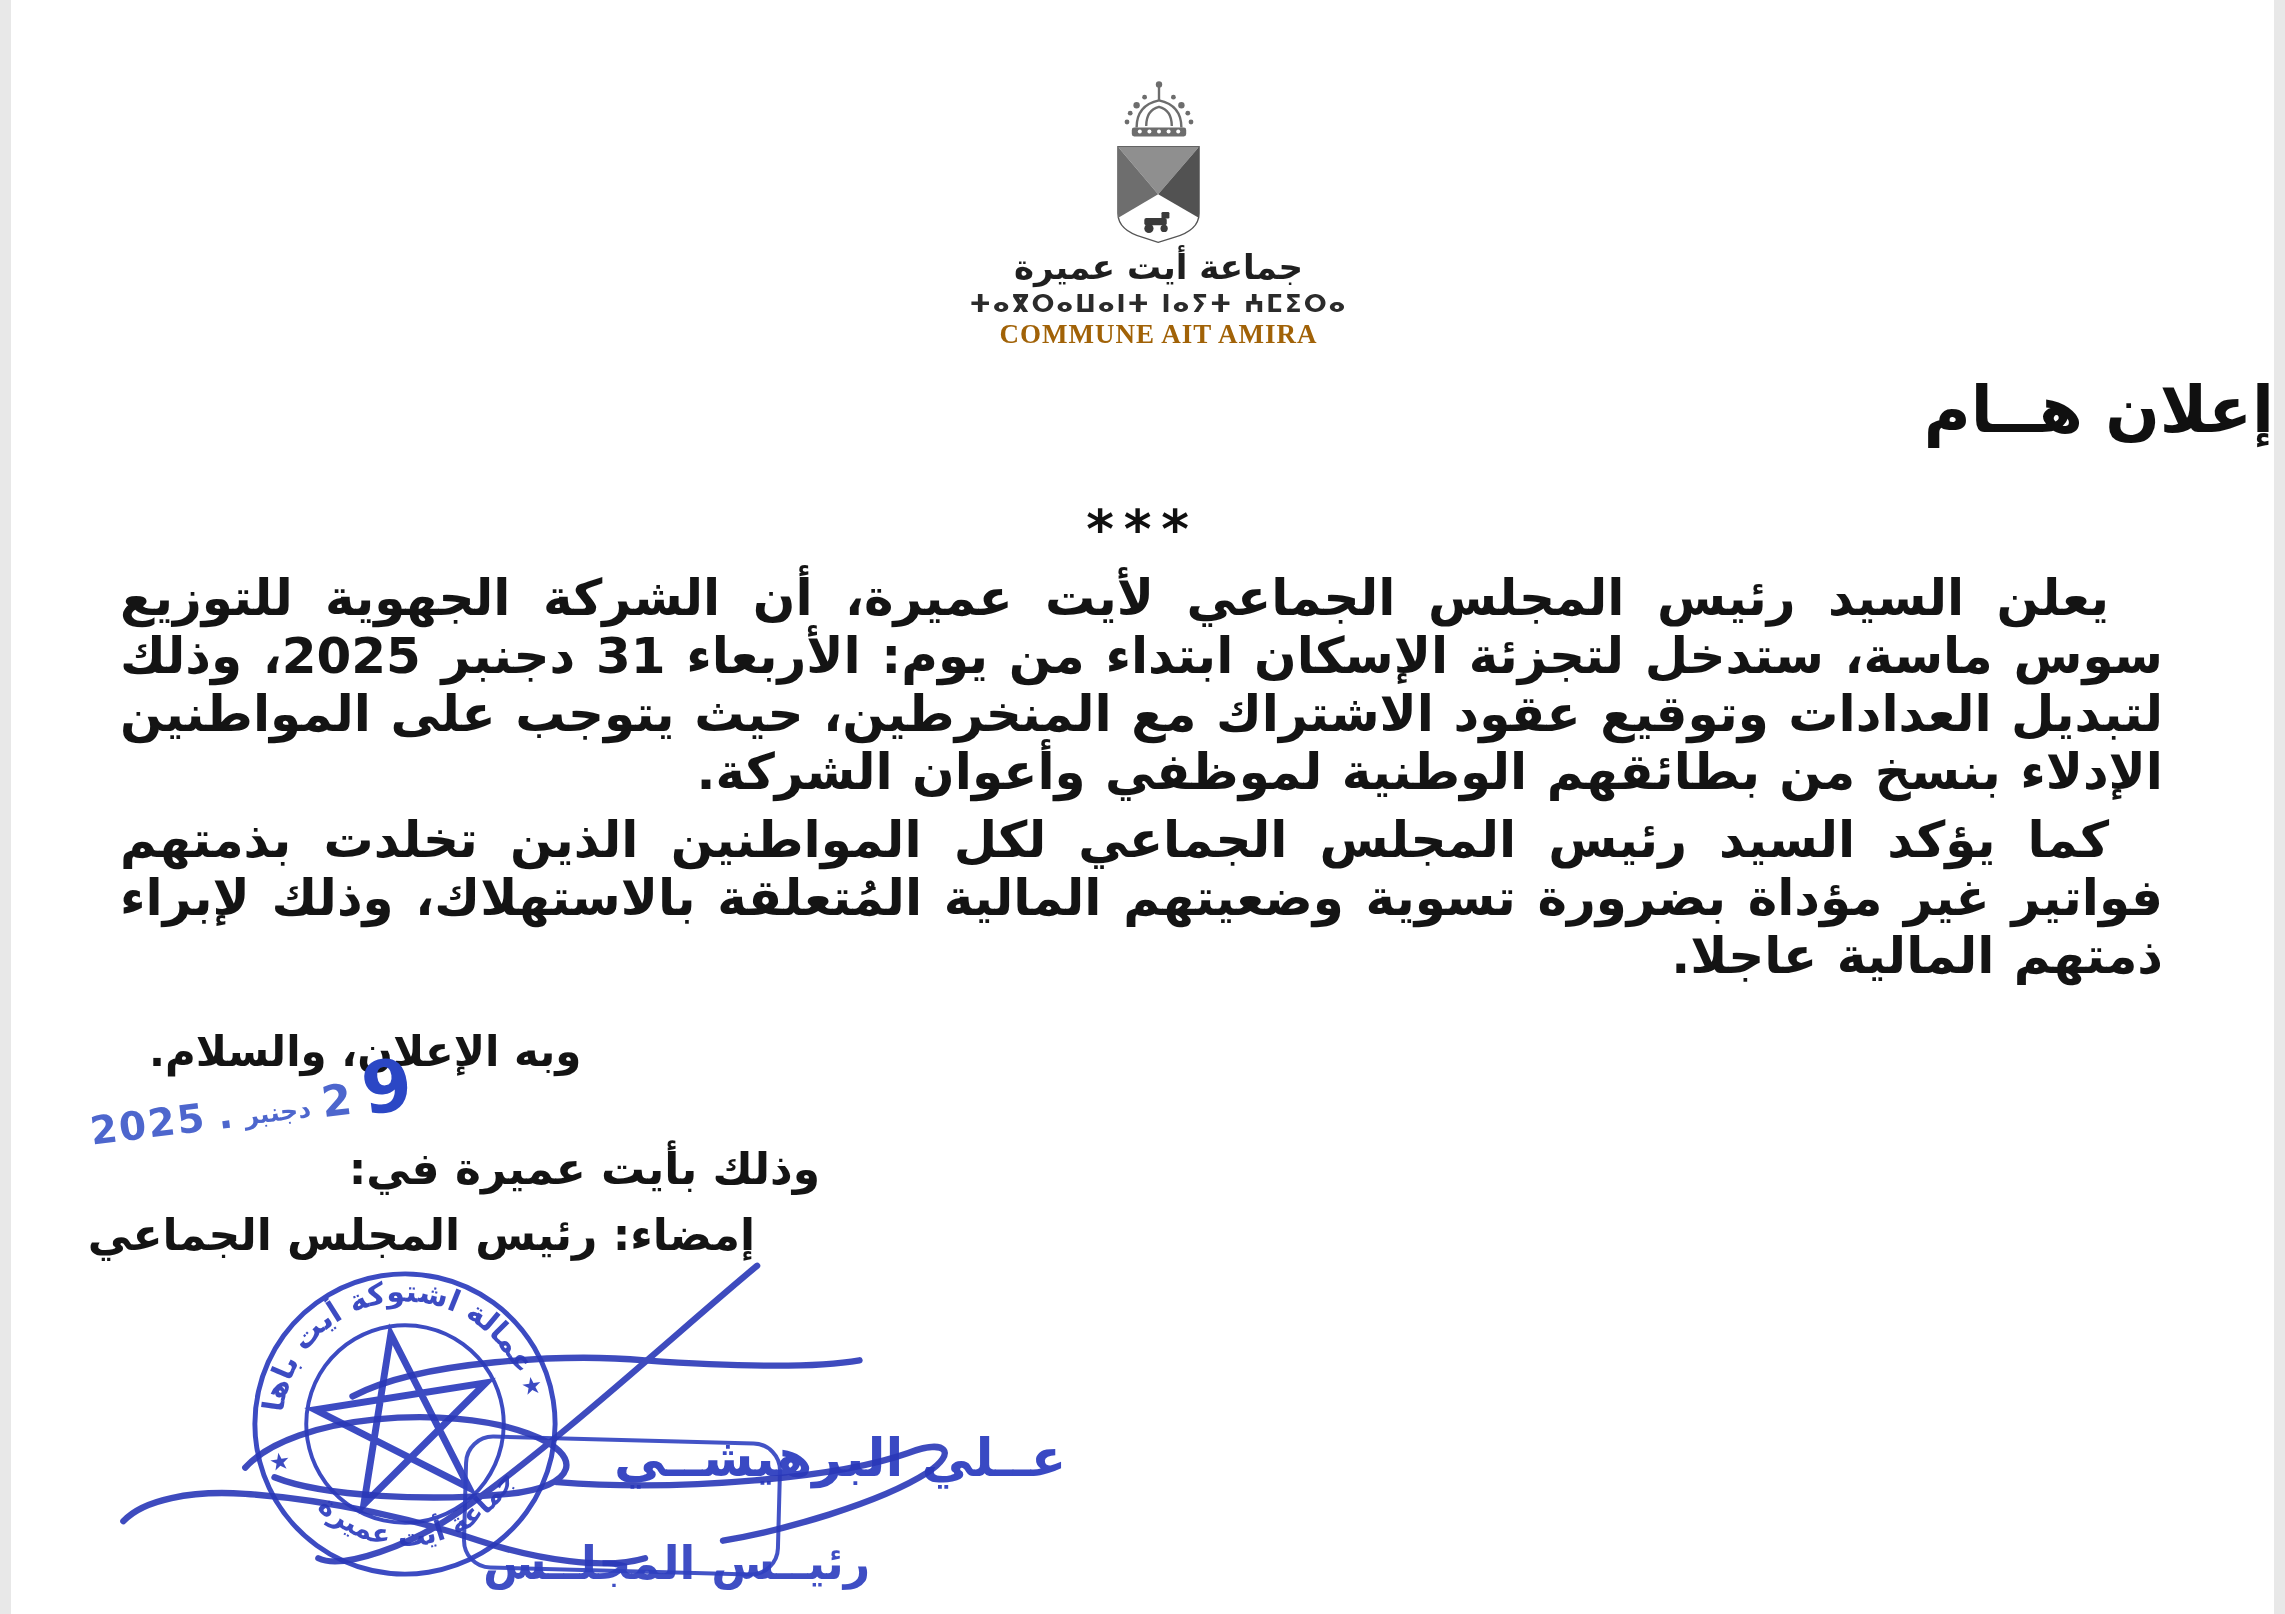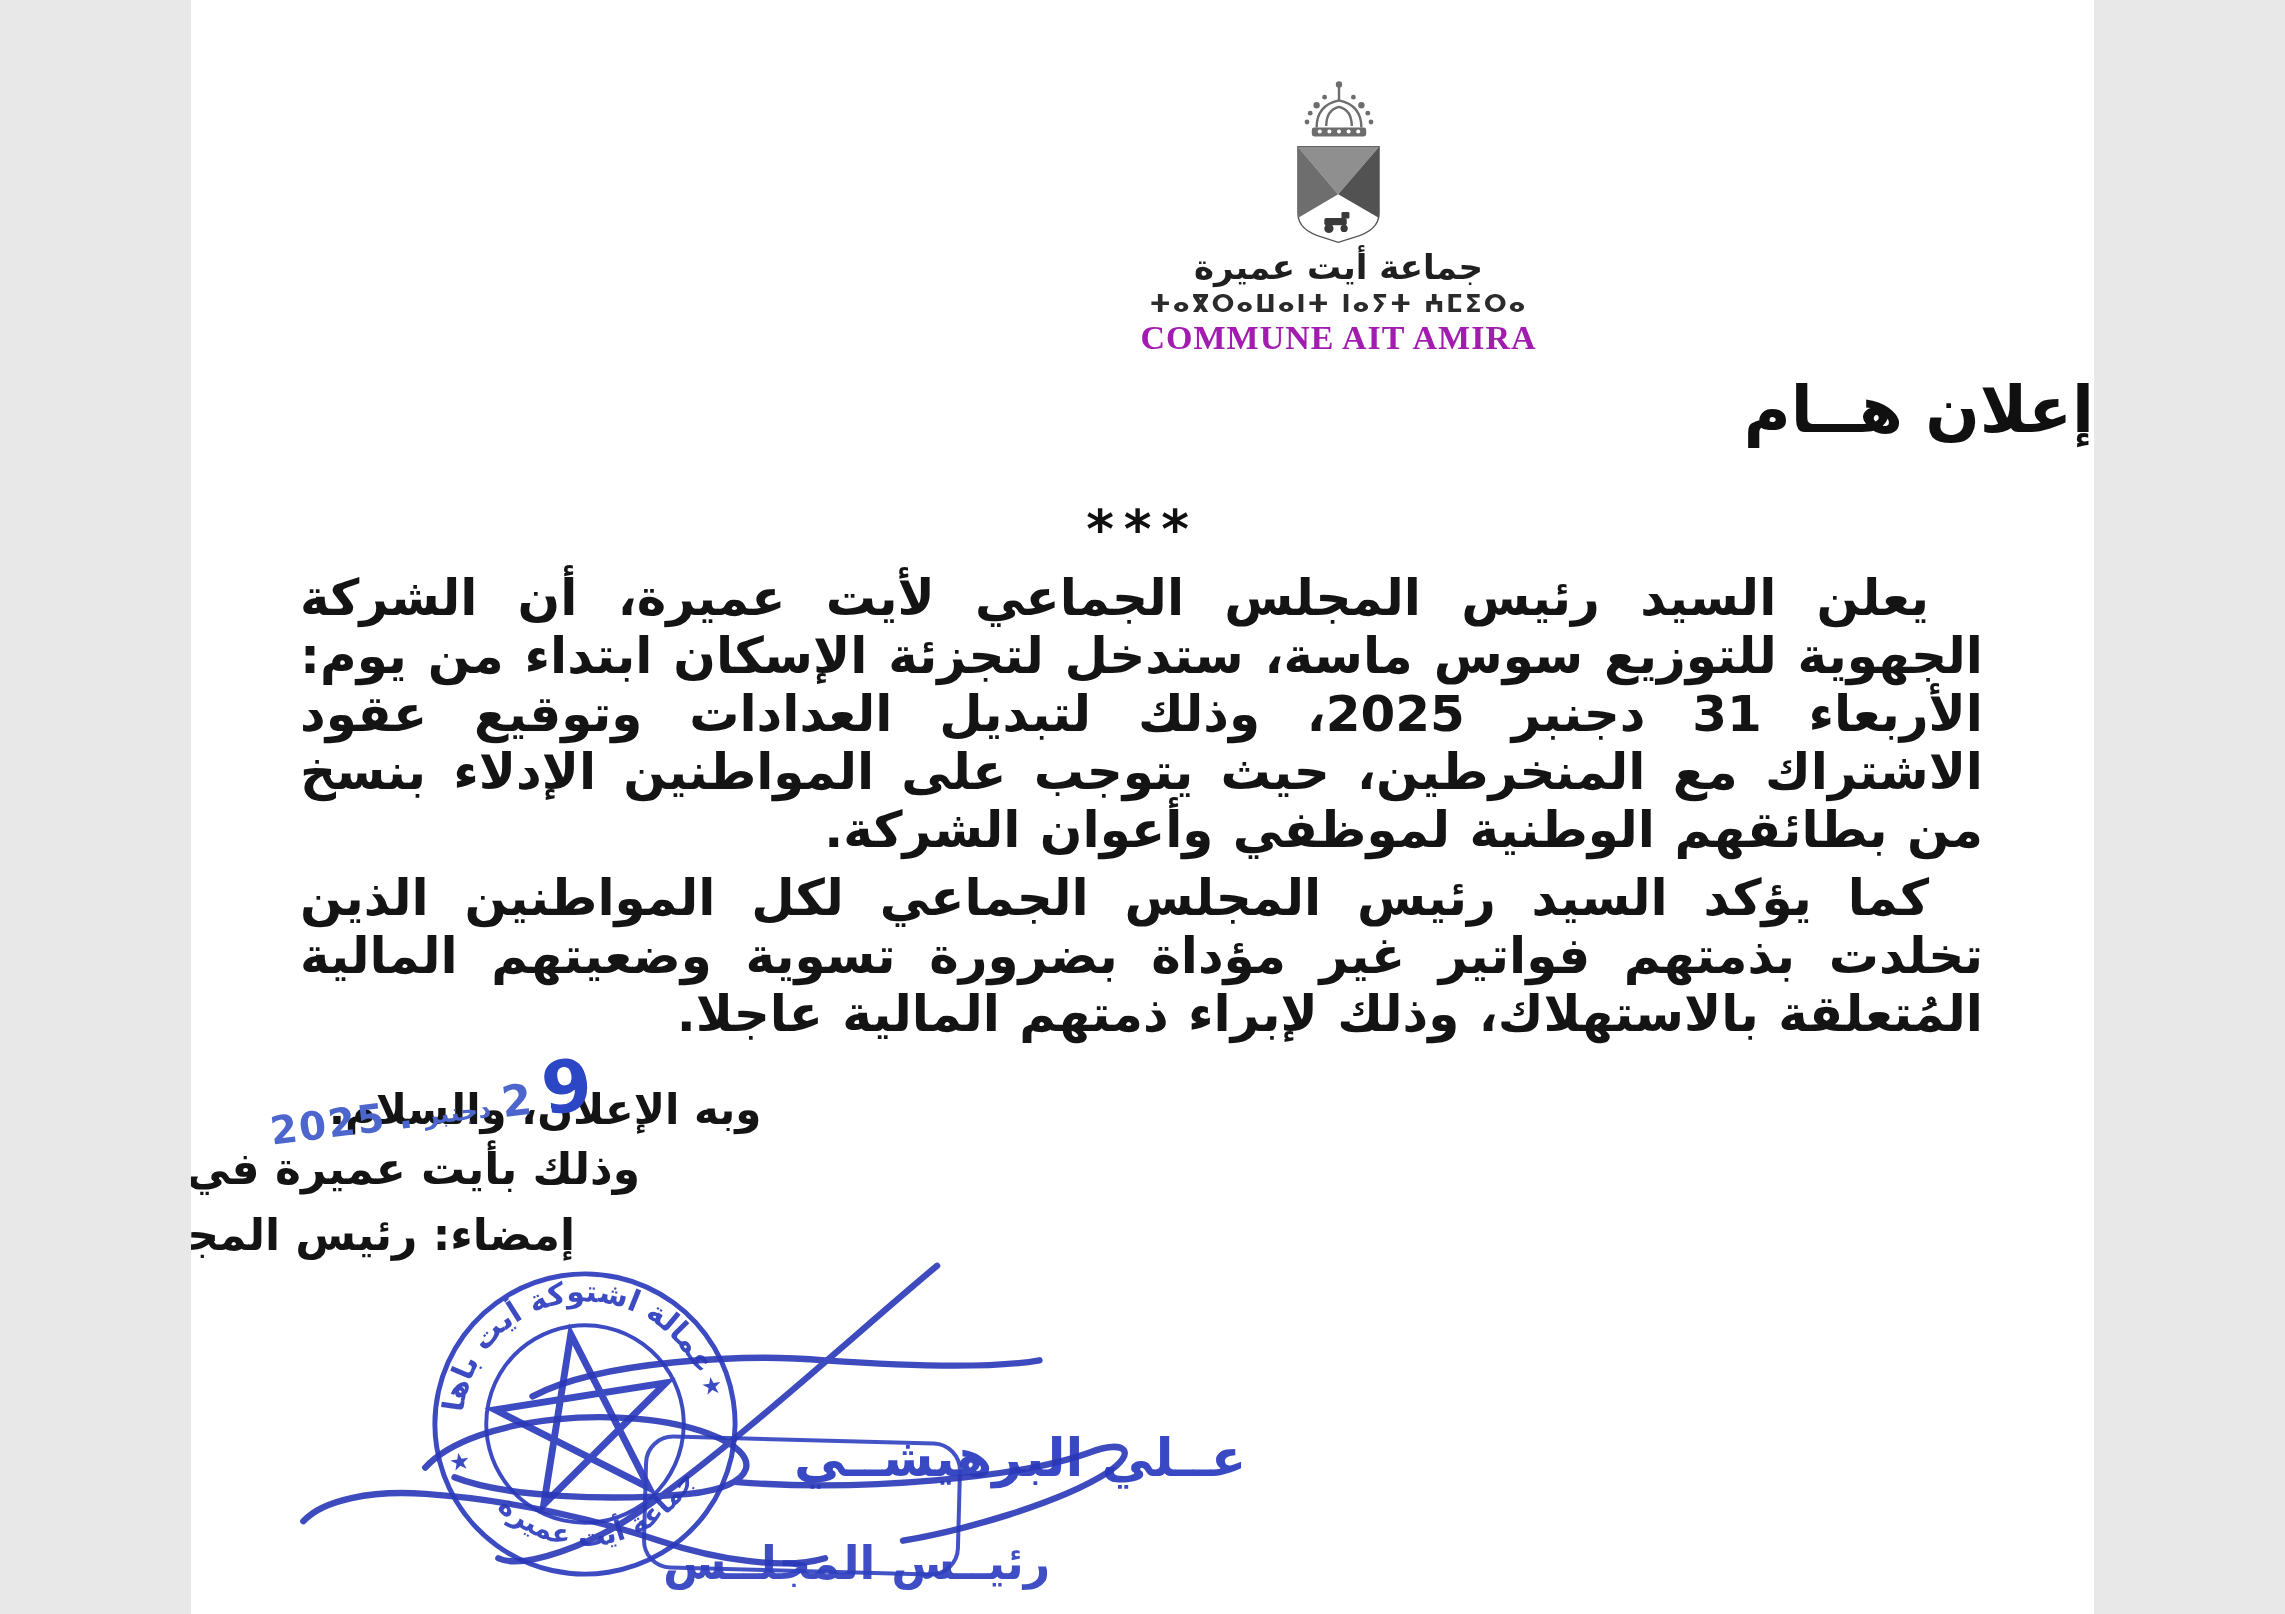--- a/index.html
+++ b/index.html
@@ -1,31 +1,31 @@
 <!DOCTYPE html>
 <html lang="ar"><head>
 <meta charset="utf-8">
 <style>
   html,body{margin:0;padding:0;background:#e8e8e8;}
   .page{
     position:relative;
-    width:1903px;height:1614px;
+    width:2263px;height:1614px;
     background:#ffffff;
     margin:0 auto;
     overflow:hidden;
     font-family:"DejaVu Sans",sans-serif;
     color:#141414;
   }
   
   .emblem-block{position:absolute;left:923px;top:78px;width:449px;text-align:center;}
   .crown-svg{display:block;margin:0 auto;width:80px;height:64px;}
   .shield-svg{display:block;margin:2px auto 0;width:107px;height:99px;}
   .arabic-name{font-size:34px;font-weight:700;color:#1f1f1f;margin-top:3.9px;letter-spacing:1px;}
   .tifinagh-name{font-size:24.4px;font-weight:700;color:#2b2b2b;margin-top:2px;letter-spacing:2px;}
-  .latin-name{font-family:"Liberation Serif",serif;font-size:34px;font-weight:700;color:#a21caf;letter-spacing:1px;margin-top:1px;}
+  .latin-name{font-family:"Liberation Serif",serif;font-size:27px;font-weight:700;color:#a16207;letter-spacing:1px;margin-top:1px;}
   
   .title{position:absolute;top:373px;left:0;width:100%;
          font-size:64px;font-weight:700;margin:0;color:#101010;}
   .stars{position:absolute;top:499px;left:0;width:100%;text-align:center;
          font-size:53px;font-weight:700;letter-spacing:9.8px;color:#101010;}
   
   .body-block{position:absolute;top:569px;left:109px;right:111px;}
   .para{direction:rtl;text-align:justify;font-size:50px;font-weight:700;
         line-height:58px;margin:0 0 9.8px 0;text-indent:54px;word-spacing:2px;}
   .closing{direction:rtl;text-align:left;font-size:42px;font-weight:700;

